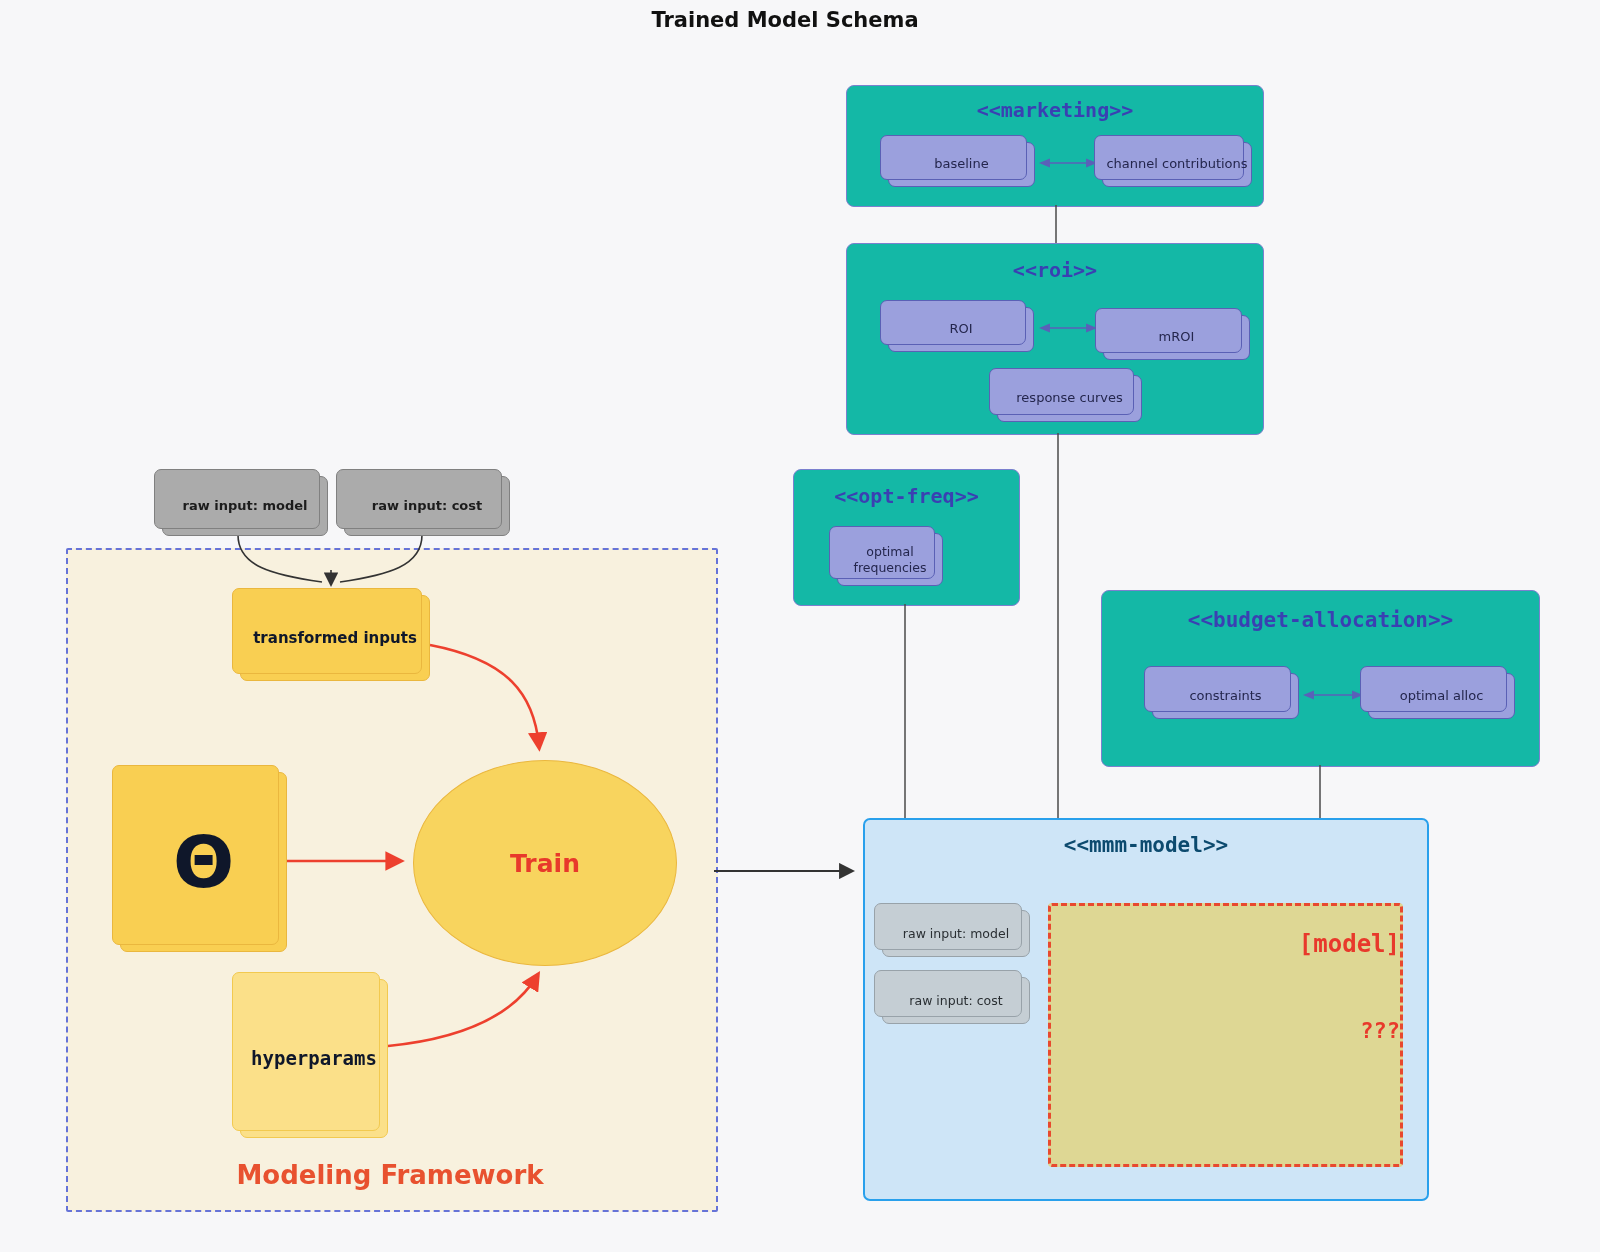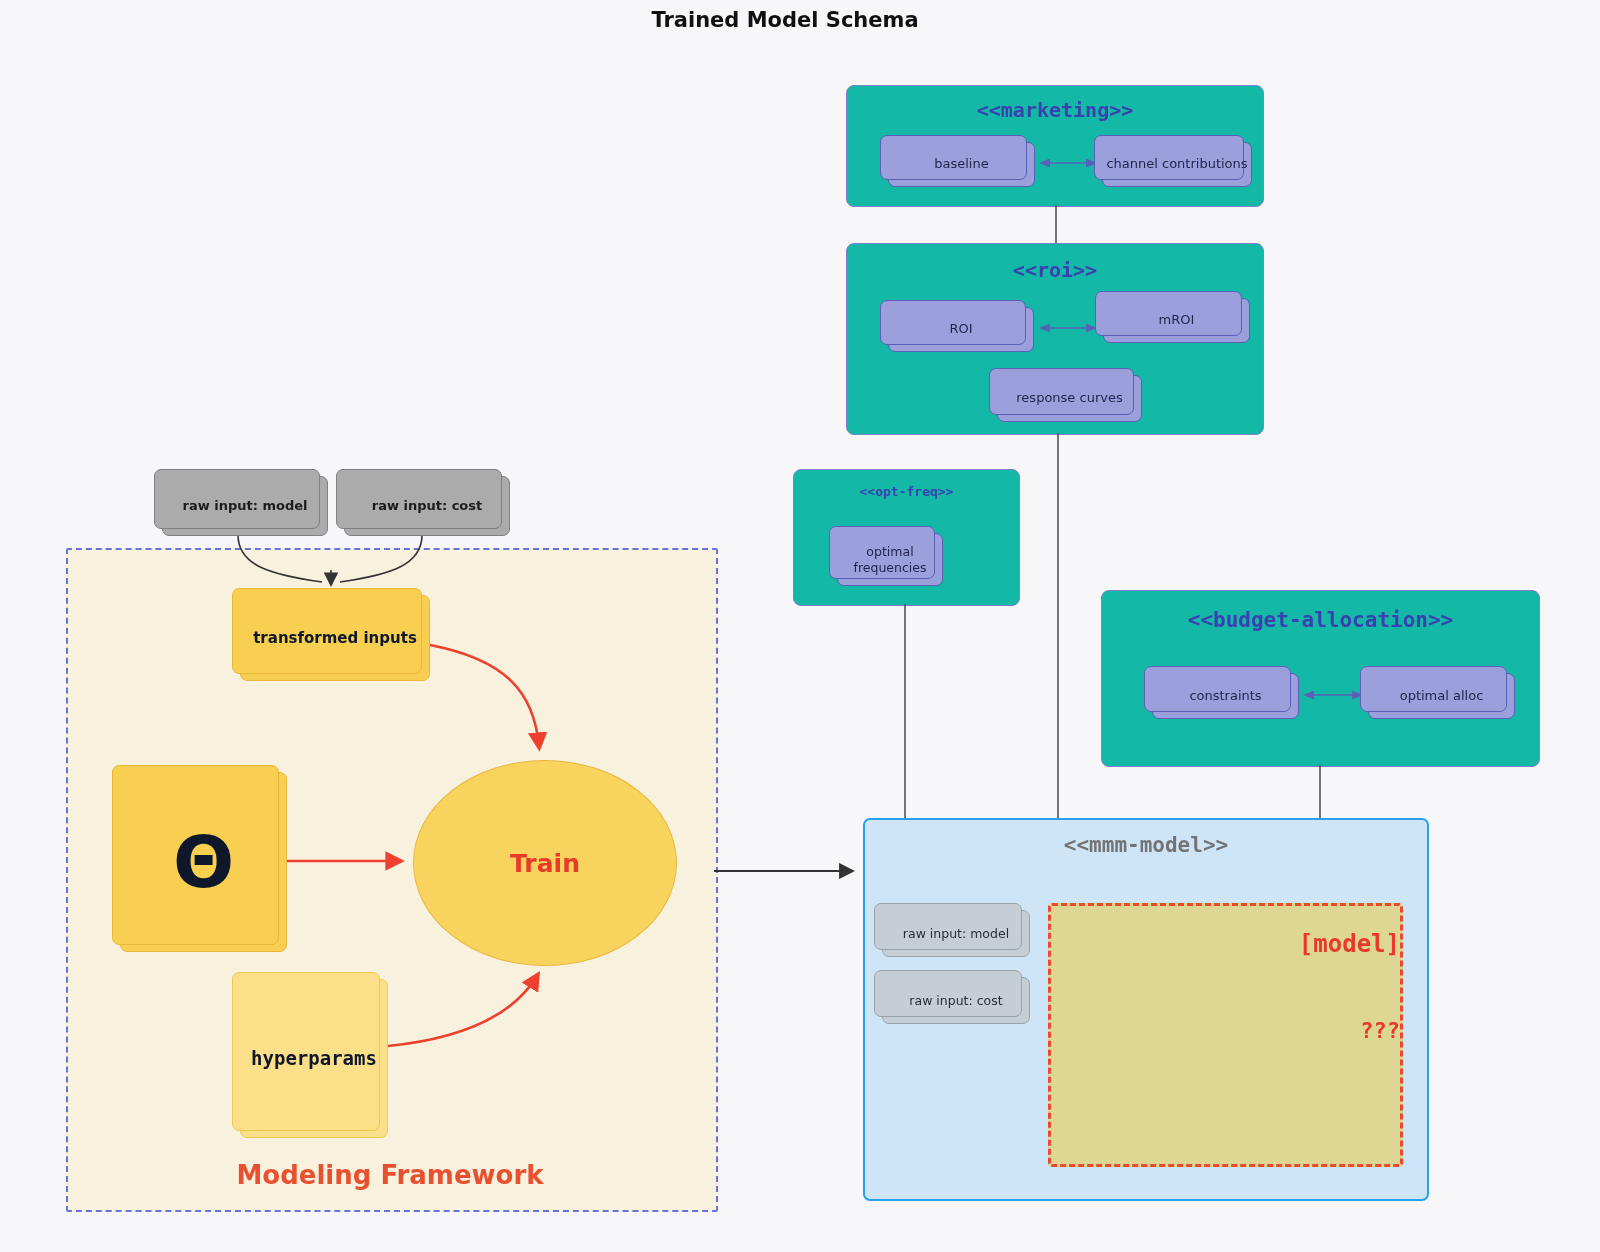--- a/index.html
+++ b/index.html
@@ -15,21 +15,21 @@
   
   .group{position:absolute;border-radius:8px;z-index:0;}
   .group-purple{background:#14b8a6;border:1.5px solid #7b80cf;}
   .group-blue{background:#cee5f7;border:2px solid #29a0ec;border-radius:7px;}
   .group-cream{background:#f8f1de;border:2px dashed #6673d8;border-radius:2px;}
   .group-title{
     position:absolute;left:0;right:0;text-align:center;
     font-family:"DejaVu Sans Mono","Liberation Mono",monospace;
     font-weight:bold;color:#3a40b2;
   }
-  .group-title.blue{color:#737373;}
+  .group-title.blue{color:#0c4a6e;}
   
   .node{
     position:absolute;z-index:2;isolation:isolate;
     display:flex;align-items:center;justify-content:center;text-align:center;
     border-radius:7px;background:var(--fill);border:1.5px solid var(--stroke);
     font-size:13px;color:#24264d;line-height:1.25;
   }
   .node::before{
     content:"";position:absolute;left:-9px;top:-8px;width:100%;height:100%;
     border-radius:inherit;background:var(--fill);border:1.5px solid var(--stroke);
@@ -76,21 +76,21 @@
 
   <div class="group group-purple" style="left:846px;top:85px;width:416px;height:120px;">
     <div class="group-title" style="top:12px;font-size:20px;">&lt;&lt;marketing&gt;&gt;</div>
   </div>
 
   <div class="group group-purple" style="left:846px;top:243px;width:416px;height:190px;">
     <div class="group-title" style="top:14px;font-size:20px;">&lt;&lt;roi&gt;&gt;</div>
   </div>
 
   <div class="group group-purple" style="left:793px;top:469px;width:225px;height:135px;">
-    <div class="group-title" style="top:14px;font-size:13px;">&lt;&lt;opt-freq&gt;&gt;</div>
+    <div class="group-title" style="top:14px;font-size:20px;">&lt;&lt;opt-freq&gt;&gt;</div>
   </div>
 
   <div class="group group-purple" style="left:1101px;top:590px;width:437px;height:175px;">
     <div class="group-title" style="top:17px;font-size:21px;">&lt;&lt;budget-allocation&gt;&gt;</div>
   </div>
 
   <div class="group group-blue" style="left:863px;top:818px;width:562px;height:379px;">
     <div class="group-title blue" style="top:13px;font-size:21px;">&lt;&lt;mmm-model&gt;&gt;</div>
   </div>
 
@@ -133,21 +133,21 @@
   <div class="node n-yellow red-text" style="left:240px;top:595px;width:188px;height:84px;font-size:15px;">transformed inputs</div>
   <div class="node n-yellow red-text" style="left:120px;top:772px;width:165px;height:178px;font-size:72px;">Θ</div>
   <div class="ellipse" style="left:413px;top:760px;width:262px;height:204px;">Train</div>
   <div class="node n-yellow-lt red-text mono" style="left:240px;top:979px;width:146px;height:157px;font-size:19px;">hyperparams</div>
   <div class="fw-label" style="left:200px;top:1160px;width:380px;">Modeling Framework</div>
 
   <div class="node n-purple" style="left:888px;top:142px;width:145px;height:43px;">baseline</div>
   <div class="node n-purple" style="left:1102px;top:142px;width:148px;height:43px;">channel contributions</div>
 
   <div class="node n-purple" style="left:888px;top:307px;width:144px;height:43px;">ROI</div>
-  <div class="node n-purple" style="left:1103px;top:298px;width:145px;height:43px;text-align:center;">mROI</div>
+  <div class="node n-purple" style="left:1103px;top:315px;width:145px;height:43px;text-align:center;">mROI</div>
   <div class="node n-purple" style="left:997px;top:375px;width:143px;height:45px;">response curves</div>
 
   <div class="node n-purple" style="left:837px;top:533px;width:104px;height:51px;font-size:12.5px;">optimal frequencies</div>
 
   <div class="node n-purple" style="left:1152px;top:673px;width:145px;height:44px;">constraints</div>
   <div class="node n-purple" style="left:1368px;top:673px;width:145px;height:44px;">optimal alloc</div>
 
   <div class="node n-slate" style="left:882px;top:910px;width:146px;height:45px;">raw input: model</div>
   <div class="node n-slate" style="left:882px;top:977px;width:146px;height:45px;">raw input: cost</div>
 

